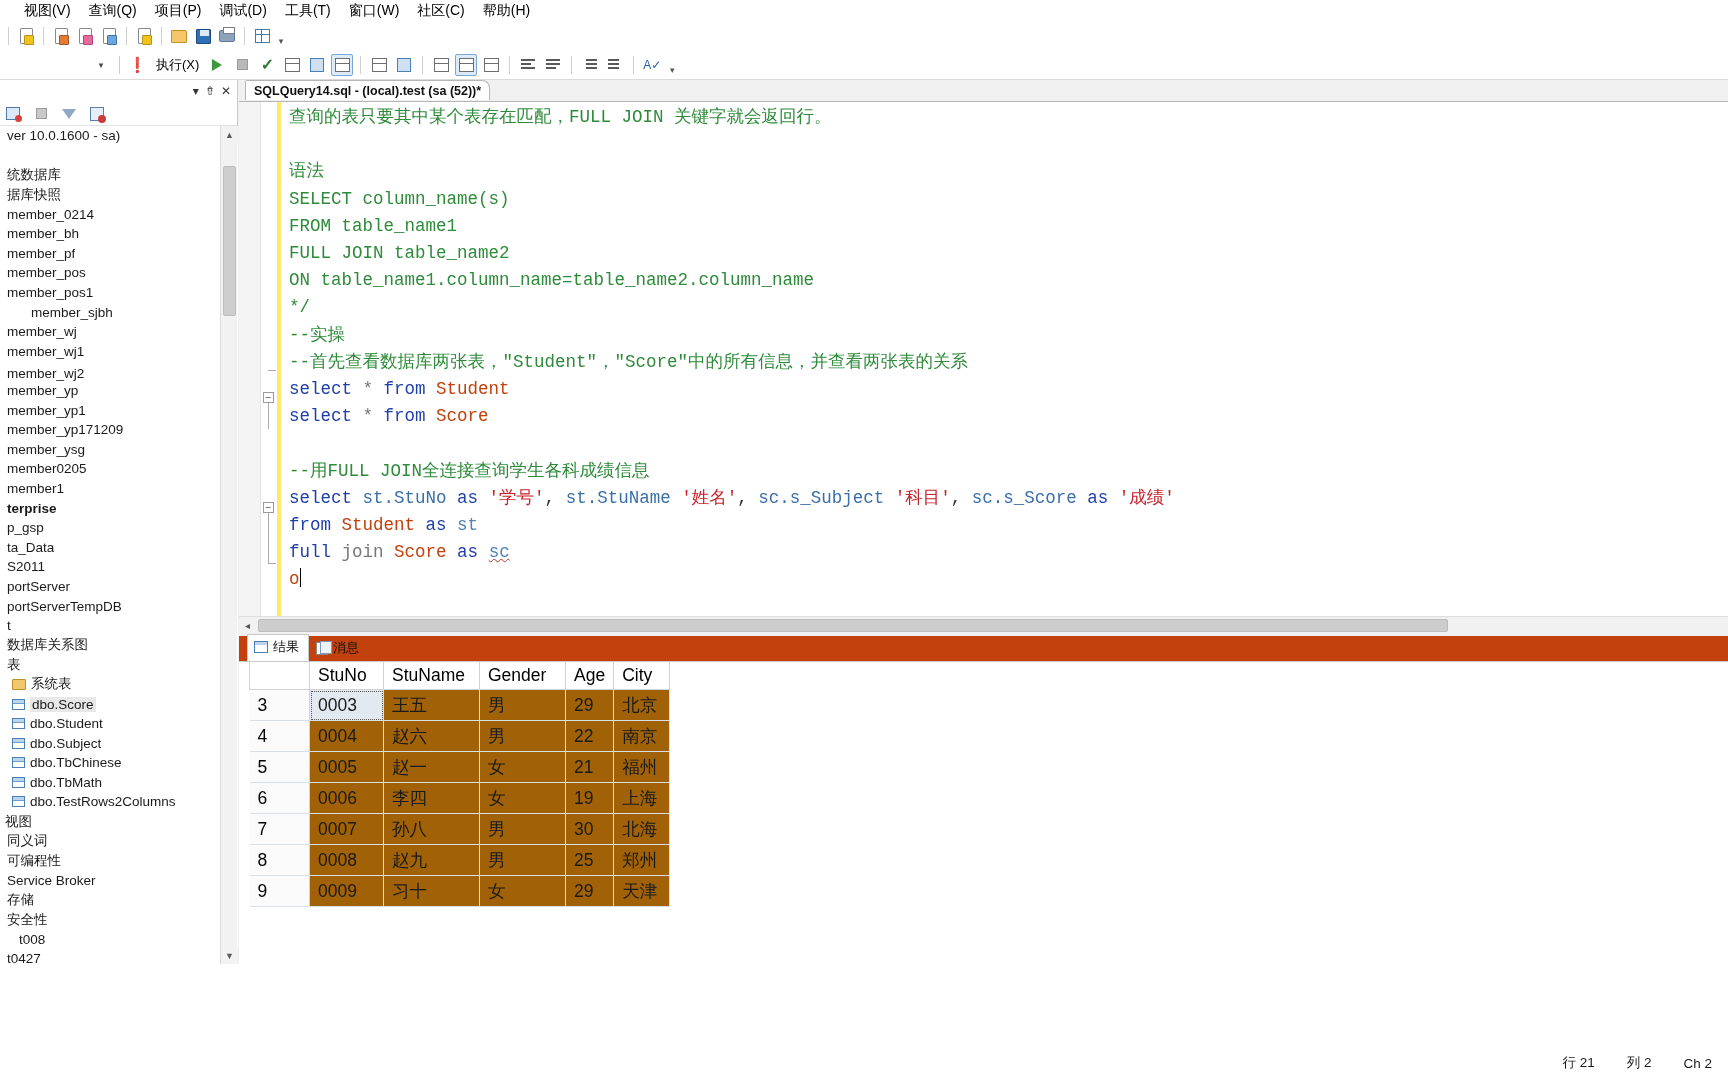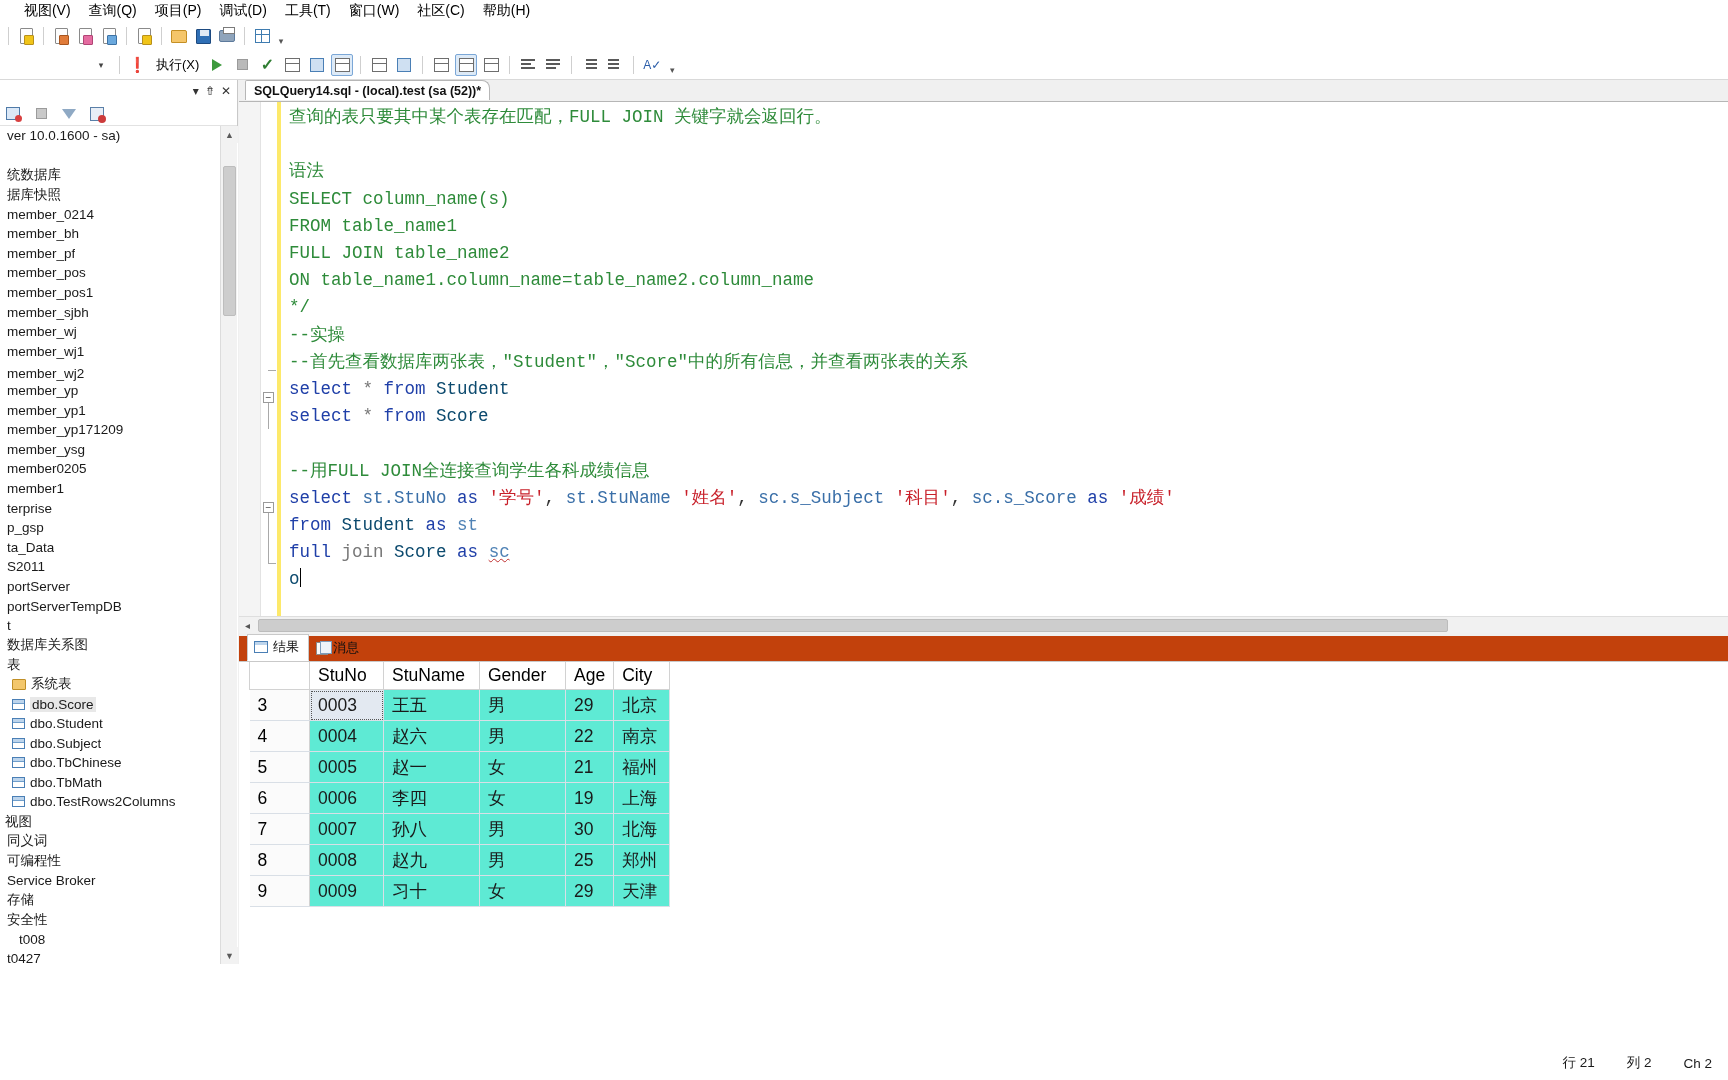--- a/index.html
+++ b/index.html
@@ -182,21 +182,21 @@
     font-size: 17.5px; line-height: 27.2px;
     padding-left: 8px; padding-top: 2px; white-space: pre; overflow:hidden;
   }
   .c-comment { color:#2e8b3a; }
   .c-kw { color:#1f3fa8; }
   .c-str { color:#c8202a; }
   .c-id { color:#3a6fa8; }
   .c-ident { color:#4f82b5; }
   .c-plain { color:#333; }
   .c-gray { color:#777; }
-  .c-teal { color:#0c4a6e; }
+  .c-teal { color:#c2410c; }
   .squiggle {
     text-decoration: underline;
     text-decoration-style: wavy;
     text-decoration-color: #c03030;
     text-decoration-thickness: 1px;
   }
   .caret {
     display:inline-block; width:1.5px; height:19px; background:#000;
     vertical-align:-3px; margin-left:0px;
   }
@@ -239,21 +239,21 @@
 
   .grid-wrap{ position:absolute; top:26px; left:10px; width:1470px; height:270px; overflow:hidden; }
   table.resgrid{ border-collapse:collapse; font-size:17px; }
   table.resgrid th{
     background:#ffffff; border:1px solid #d2d2d2; border-top:none;
     font-weight:normal; text-align:left; padding:3px 8px;
     font-size:17.5px; color:#000;
   }
   table.resgrid td{
     border-right:1px solid #d9dfe6; border-bottom:1px solid #d9dfe6;
-    padding:3px 8px; font-size:17.5px; color:#1a1a1a; background:#5eead4;
+    padding:3px 8px; font-size:17.5px; color:#1a1a1a; background:#a16207;
   }
   table.resgrid td.rowhdr{
     background:#fbfbfb; border-right:1px solid #d2d2d2;
     text-align:left; width:60px; color:#000;
   }
   table.resgrid th.corner{ width:60px; background:#ffffff; }
   table.resgrid td.sel{ background:#e3e9f1; outline:1px dotted #555; outline-offset:-2px; }
   .col-stuno{ min-width:74px; }
   .col-stuname{ min-width:96px; }
   .col-gender{ min-width:86px; }
@@ -472,21 +472,21 @@
           <span class="tlabel">member_pf</span>
         </div>
         <div class="tnode" style="padding-left: 2px;">
           <span class="ti-none"></span>
           <span class="tlabel">member_pos</span>
         </div>
         <div class="tnode" style="padding-left: 2px;">
           <span class="ti-none"></span>
           <span class="tlabel">member_pos1</span>
         </div>
-        <div class="tnode" style="padding-left: 2px;">
+        <div class="tnode" style="padding-left: 2px; margin-left: 24px;">
           <span class="ti-none"></span>
           <span class="tlabel">member_sjbh</span>
         </div>
         <div class="tnode" style="padding-left: 2px;">
           <span class="ti-none"></span>
           <span class="tlabel">member_wj</span>
         </div>
         <div class="tnode" style="padding-left: 2px;">
           <span class="ti-none"></span>
           <span class="tlabel">member_wj1</span>
@@ -512,21 +512,21 @@
           <span class="tlabel">member_ysg</span>
         </div>
         <div class="tnode" style="padding-left: 2px;">
           <span class="ti-none"></span>
           <span class="tlabel">member0205</span>
         </div>
         <div class="tnode" style="padding-left: 2px;">
           <span class="ti-none"></span>
           <span class="tlabel">member1</span>
         </div>
-        <div class="tnode" style="padding-left: 2px;">
+        <div class="tnode" style="padding-left: 2px; font-weight: bold;">
           <span class="ti-none"></span>
           <span class="tlabel">terprise</span>
         </div>
         <div class="tnode" style="padding-left: 2px;">
           <span class="ti-none"></span>
           <span class="tlabel">p_gsp</span>
         </div>
         <div class="tnode" style="padding-left: 2px;">
           <span class="ti-none"></span>
           <span class="tlabel">ta_Data</span>

